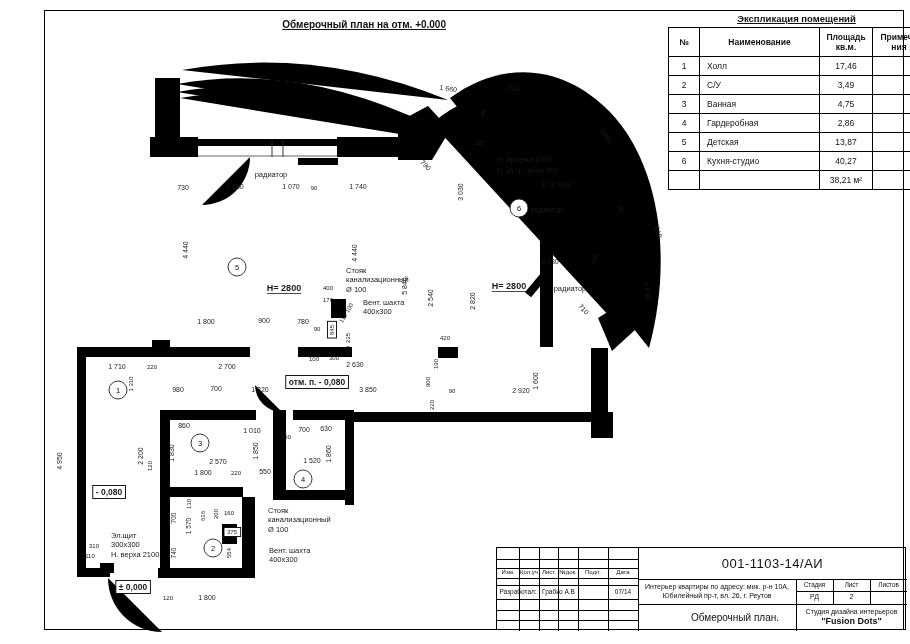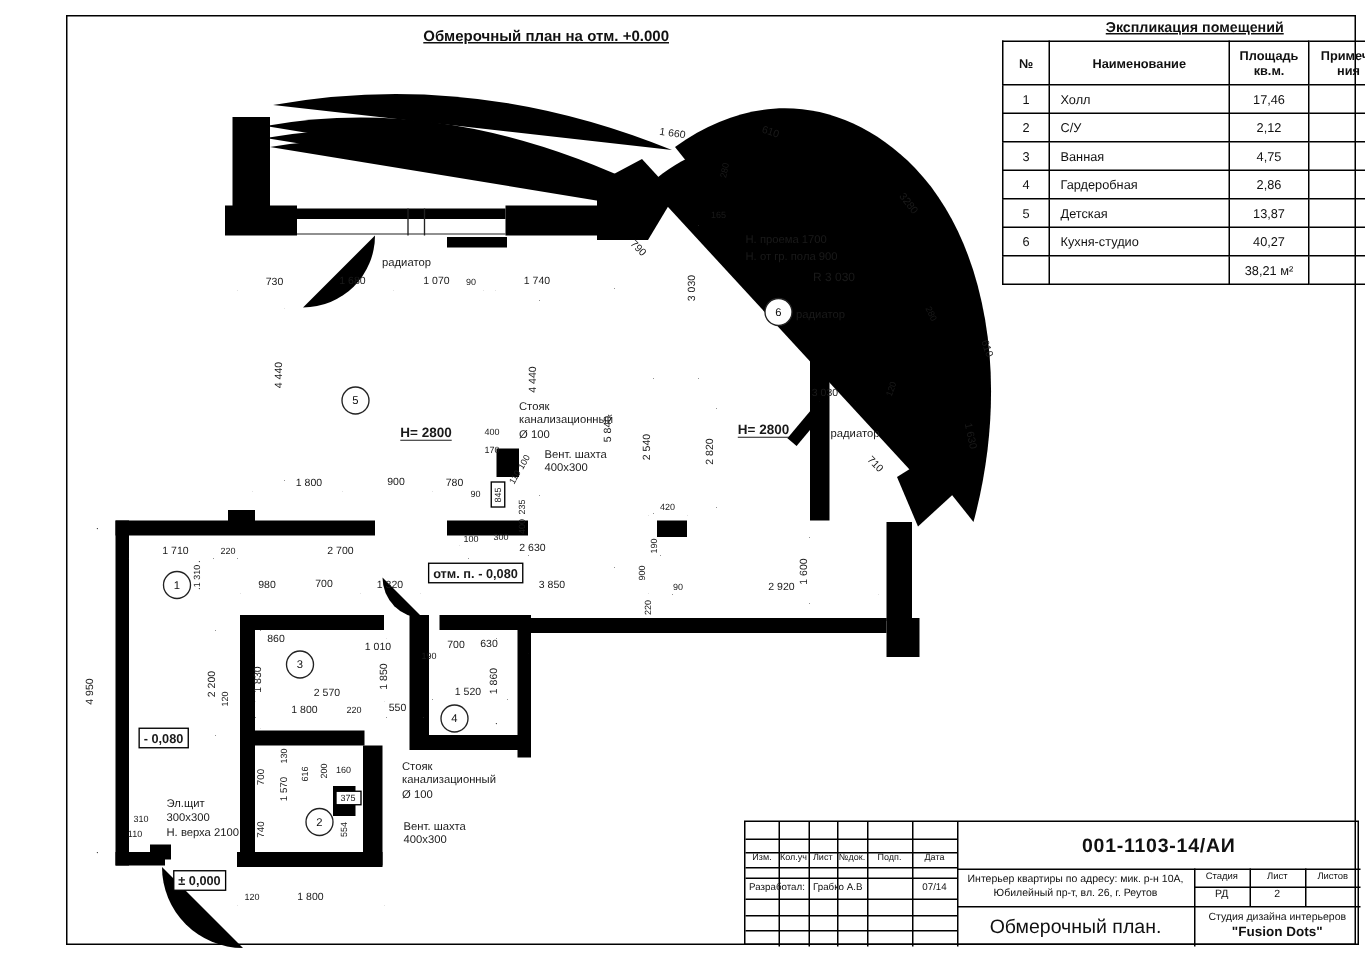--- a/index.html
+++ b/index.html
@@ -14,21 +14,21 @@
   .lt-title{font-size:9.5px;font-weight:bold;text-decoration:underline;text-align:center;margin:0 0 3px 0;}
   table.lt{border-collapse:collapse;width:257px;table-layout:fixed;border:1.5px solid #000;}
   .lt td{border:1px solid #000;font-size:8.5px;height:18px;padding:0;text-align:center;overflow:hidden;}
   .lt tr.hdr td{height:28px;font-weight:bold;white-space:pre-line;line-height:1.2;}
   .lt td.nm{text-align:left;padding-left:7px;}
   
   .tb{position:absolute;left:496px;top:547px;width:410px;height:83px;border:1.5px solid #000;box-sizing:border-box;font-size:6.5px;}
   .vln{position:absolute;width:1px;background:#000;}
   .hln{position:absolute;height:1px;background:#000;}
   .tc{position:absolute;display:flex;align-items:center;justify-content:center;text-align:center;line-height:1.2;white-space:pre-line;}
-  .tc.big{font-size:13px;font-weight:bold;letter-spacing:0.5px;text-align:right;}
+  .tc.big{font-size:13px;font-weight:normal;letter-spacing:0.5px;text-align:right;}
   .studio-l2{font-weight:bold;font-size:9px;}
 </style>
 </head>
 <body>
 
 <div id="wrap">
   <div class="sheet"></div>
 
   <svg width="910" height="644" viewBox="0 0 910 644">
     <defs>
@@ -536,21 +536,21 @@
       </tr>
       <tr>
         <td>1</td>
         <td class="nm">Холл</td>
         <td>17,46</td>
         <td></td>
       </tr>
       <tr>
         <td>2</td>
         <td class="nm">С/У</td>
-        <td>2,12</td>
+        <td>3,49</td>
         <td></td>
       </tr>
       <tr>
         <td>3</td>
         <td class="nm">Ванная</td>
         <td>4,75</td>
         <td></td>
       </tr>
       <tr>
         <td>4</td>
@@ -616,19 +616,19 @@
     <div class="tc" style="left:143px;top:31px;width:154px;height:25px;font-size:7px">Интерьер квартиры по адресу: мик. р-н 10А,
 Юбилейный пр-т, вл. 26, г. Реутов</div>
 
     <div class="tc" style="left:299px;top:31px;width:37px;height:12px;font-size:6.3px">Стадия</div>
     <div class="tc" style="left:336px;top:31px;width:37px;height:12px;font-size:6.3px">Лист</div>
     <div class="tc" style="left:373px;top:31px;width:37px;height:12px;font-size:6.3px">Листов</div>
     <div class="tc" style="left:299px;top:43px;width:37px;height:13px;font-size:7px">РД</div>
     <div class="tc" style="left:336px;top:43px;width:37px;height:13px;font-size:7px">2</div>
     <div class="tc" style="left:373px;top:43px;width:37px;height:13px;font-size:7px"></div>
 
-    <div class="tc" style="left:141px;top:56px;width:158px;height:27px;font-size:13px">Обмерочный план.</div>
+    <div class="tc" style="left:159px;top:56px;width:158px;height:27px;font-size:10px">Обмерочный план.</div>
     <div class="tc" style="left:299px;top:56px;width:111px;height:27px;flex-direction:column">
       <div style="font-size:7px">Студия дизайна интерьеров</div>
       <div class="studio-l2">"Fusion Dots"</div>
     </div>
   </div>
 </div>
 
 </body></html>

